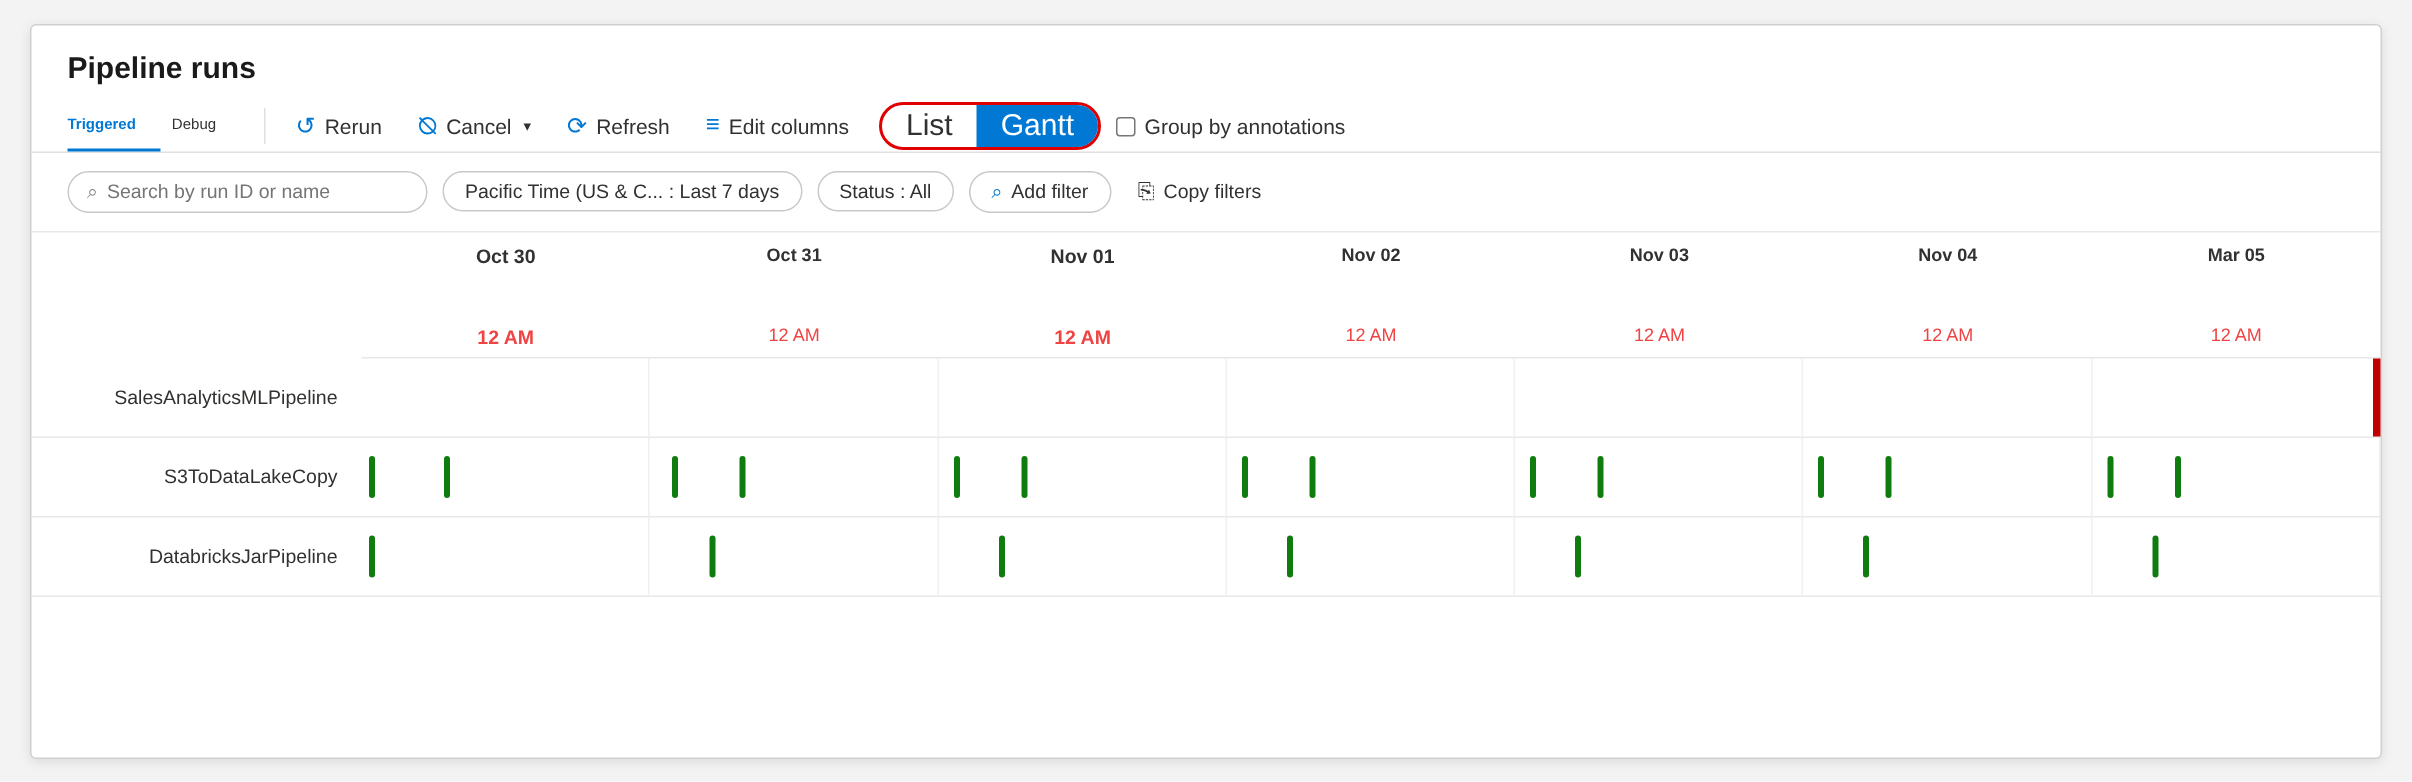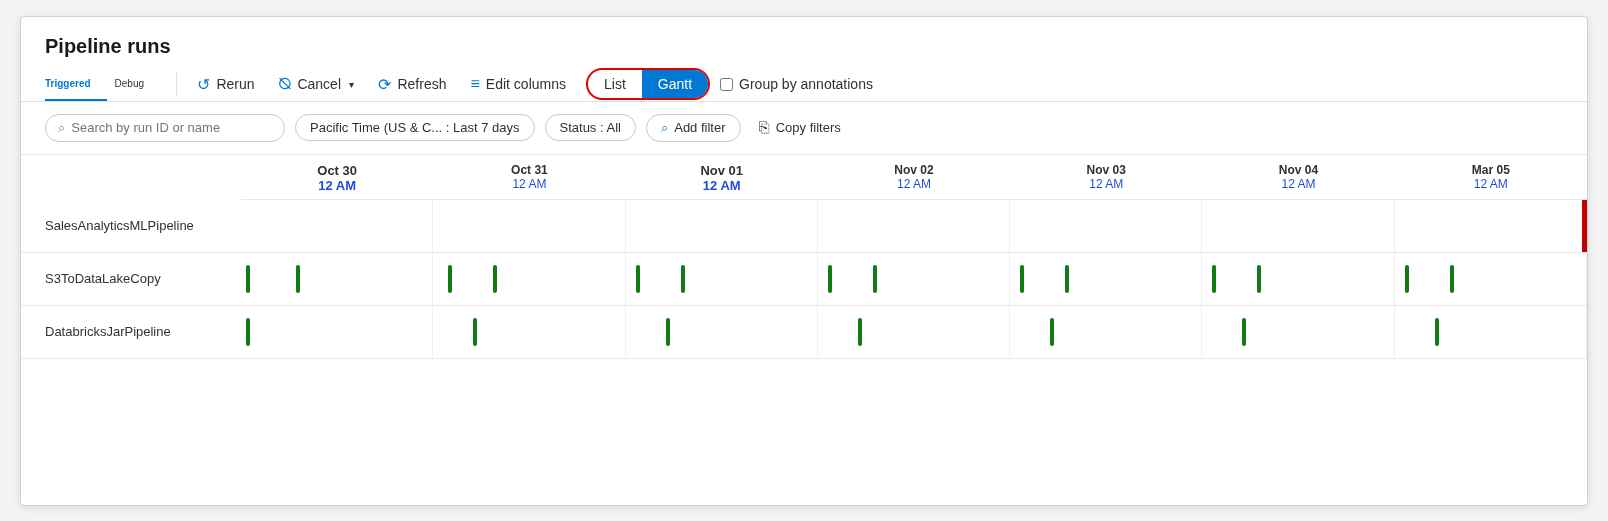--- a/index.html
+++ b/index.html
@@ -72,21 +72,21 @@
       display: flex;
       align-items: center;
       border: 2px solid #e00000;
       border-radius: 20px;
       overflow: hidden;
       margin-left: 8px;
       height: 32px;
     }
     .view-toggle .vt-btn {
       padding: 20px 16px;
-      font-size: 14px;
+      font-size: 20px;
       cursor: pointer;
       user-select: none;
       border: none;
       background: none;
       color: #323130;
     }
     .view-toggle .vt-btn.active {
       background: #0078d4;
       color: #fff;
       border-radius: 16px;
@@ -177,36 +177,36 @@
       padding: 8px 0 6px 0;
     }
     .gantt-col-header {
       flex: 1;
       text-align: center;
       font-size: 12px;
       color: #323130;
     }
     .gantt-col-header .date { font-weight: 600; font-size: 12px; }
     .gantt-col-header .date.bold { font-weight: 700; font-size: 13px; }
-    .gantt-col-header .time { font-size: 12px; color: #1d4ed8; }
+    .gantt-col-header .time { font-size: 12px; color: #ef4444; margin-top: 39px; }
     .gantt-col-header .time.bold-t { font-weight: 700; font-size: 13px; }
     
     .gantt-row {
       display: flex;
       align-items: center;
       border-bottom: 1px solid #e8e8e8;
       min-height: 52px;
     }
     .gantt-row-label {
       width: 220px;
       min-width: 220px;
       padding: 0 16px 0 24px;
       font-size: 13px;
       color: #323130;
-      text-align: left;
+      text-align: right;
     }
     .gantt-row-body {
       flex: 1;
       display: flex;
       align-items: center;
       position: relative;
       height: 52px;
     }
     .gantt-col {
       flex: 1;

